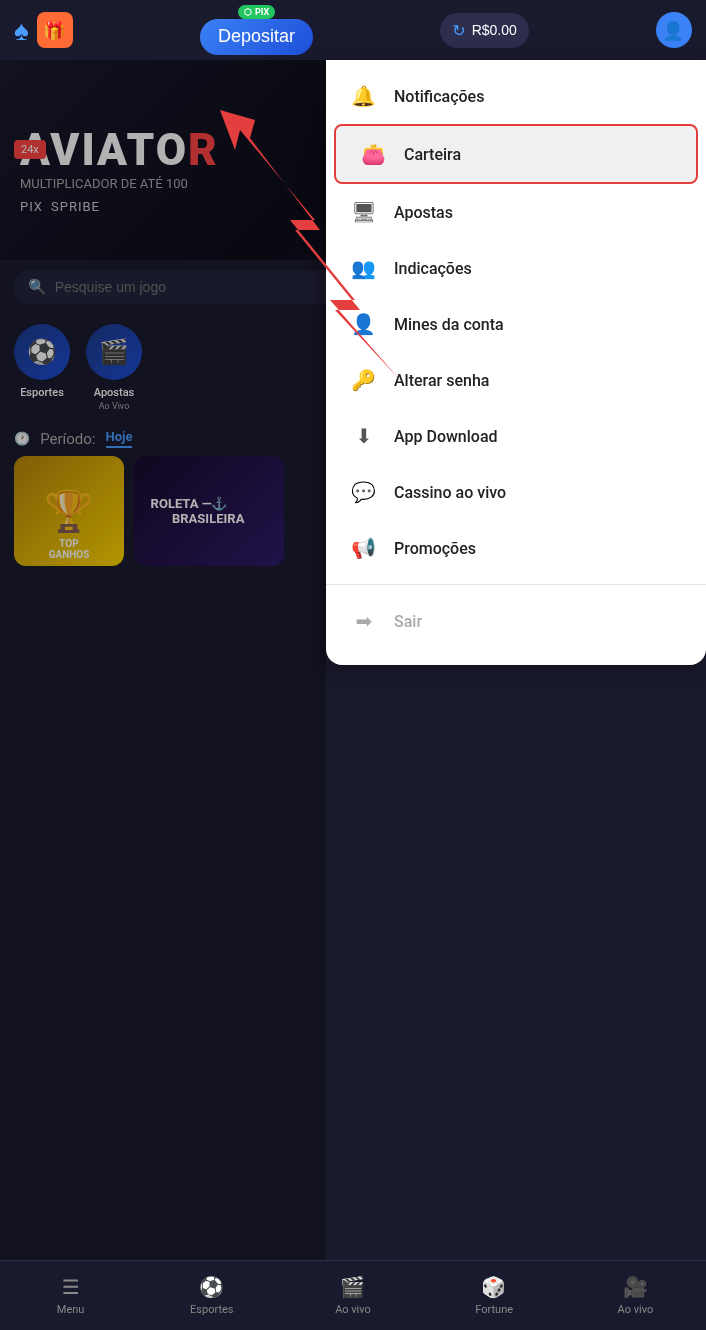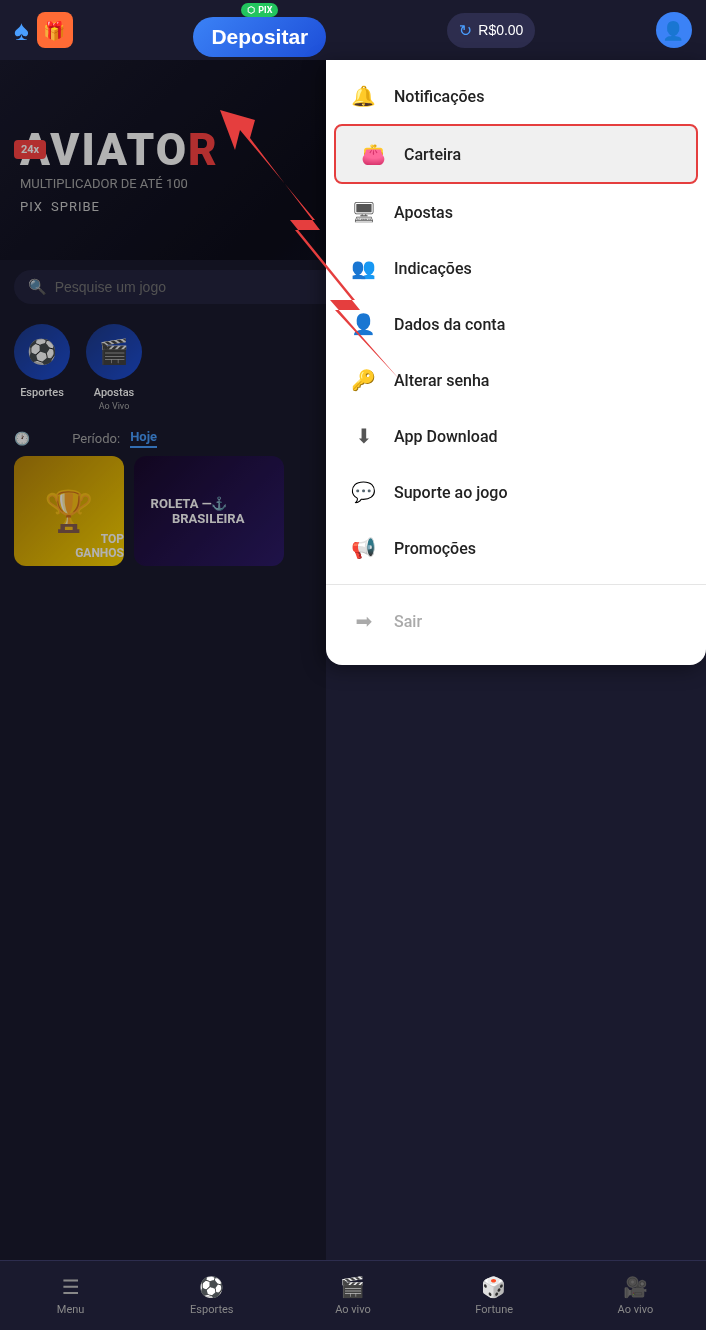--- a/index.html
+++ b/index.html
@@ -42,22 +42,22 @@
       justify-content: center;
       font-size: 18px;
       cursor: pointer;
     }
     .deposit-btn {
       background: linear-gradient(135deg, #3b82f6, #1d4ed8);
       color: white;
       border: none;
       border-radius: 22px;
       padding: 8px 18px;
-      font-weight: 700;
-      font-size: 21px;
+      font-weight: 400;
+      font-size: 18px;
       cursor: pointer;
       display: flex;
       flex-direction: column;
       align-items: flex-end;
       line-height: 1.1;
     }
     .pix-badge {
       background: #22c55e;
       color: white;
       font-size: 9px;
@@ -152,21 +152,21 @@
       align-items: center;
     }
     .pix-text { color: #ccc; font-size: 13px; letter-spacing: 1px; }
     .spribe-text { color: #ccc; font-size: 13px; letter-spacing: 1px; }
     .multiplier-badge {
       background: #ff4444;
       color: white;
       font-size: 11px;
       padding: 3px 7px;
       border-radius: 4px;
-      font-weight: 700;
+      font-weight: 400;
       position: absolute;
       left: 14px;
       top: 80px;
     }
 
     
     .search-bar {
       background: #242440;
       margin: 10px 14px;
       border-radius: 22px;
@@ -222,21 +222,21 @@
       margin-top: -4px;
     }
 
     
     .period-bar {
       display: flex;
       align-items: center;
       padding: 8px 14px;
       gap: 10px;
     }
-    .period-label { color: #aaa; font-size: 13px; margin-left: 32px; }
+    .period-label { color: #aaa; font-size: 15px; }
     .period-today {
       color: #4a9eff;
       font-size: 13px;
       font-weight: 700;
       border-bottom: 2px solid #4a9eff;
       padding-bottom: 2px;
     }
 
     
     .game-cards {
@@ -266,23 +266,23 @@
       display: flex;
       align-items: center;
       justify-content: flex-start;
       font-size: 16px;
     }
     .game-card-label {
       position: absolute;
       bottom: 6px;
       left: 0;
       right: 0;
-      text-align: right;
-      color: white;
-      font-size: 12px;
+      text-align: center;
+      color: white;
+      font-size: 10px;
       font-weight: 700;
       text-transform: uppercase;
     }
 
     
     .recomendados {
       padding: 16px 14px 10px;
     }
     .recomendados-title {
       color: white;
@@ -544,36 +544,36 @@
     <span class="menu-item-label">Apostas</span>
   </div>
 
   <div class="menu-item">
     <div class="menu-item-icon">👥</div>
     <span class="menu-item-label">Indicações</span>
   </div>
 
   <div class="menu-item">
     <div class="menu-item-icon">👤</div>
-    <span class="menu-item-label">Dados da conta</span>
+    <span class="menu-item-label">Mines da conta</span>
   </div>
 
   <div class="menu-item">
     <div class="menu-item-icon">🔑</div>
     <span class="menu-item-label">Alterar senha</span>
   </div>
 
   <div class="menu-item">
     <div class="menu-item-icon">⬇</div>
     <span class="menu-item-label">App Download</span>
   </div>
 
   <div class="menu-item">
     <div class="menu-item-icon">💬</div>
-    <span class="menu-item-label">Suporte ao jogo</span>
+    <span class="menu-item-label">Cassino ao vivo</span>
   </div>
 
   <div class="menu-item">
     <div class="menu-item-icon">📢</div>
     <span class="menu-item-label">Promoções</span>
   </div>
   <div class="divider"></div>
 
   <div class="menu-item sair">
     <div class="menu-item-icon">➡</div>

